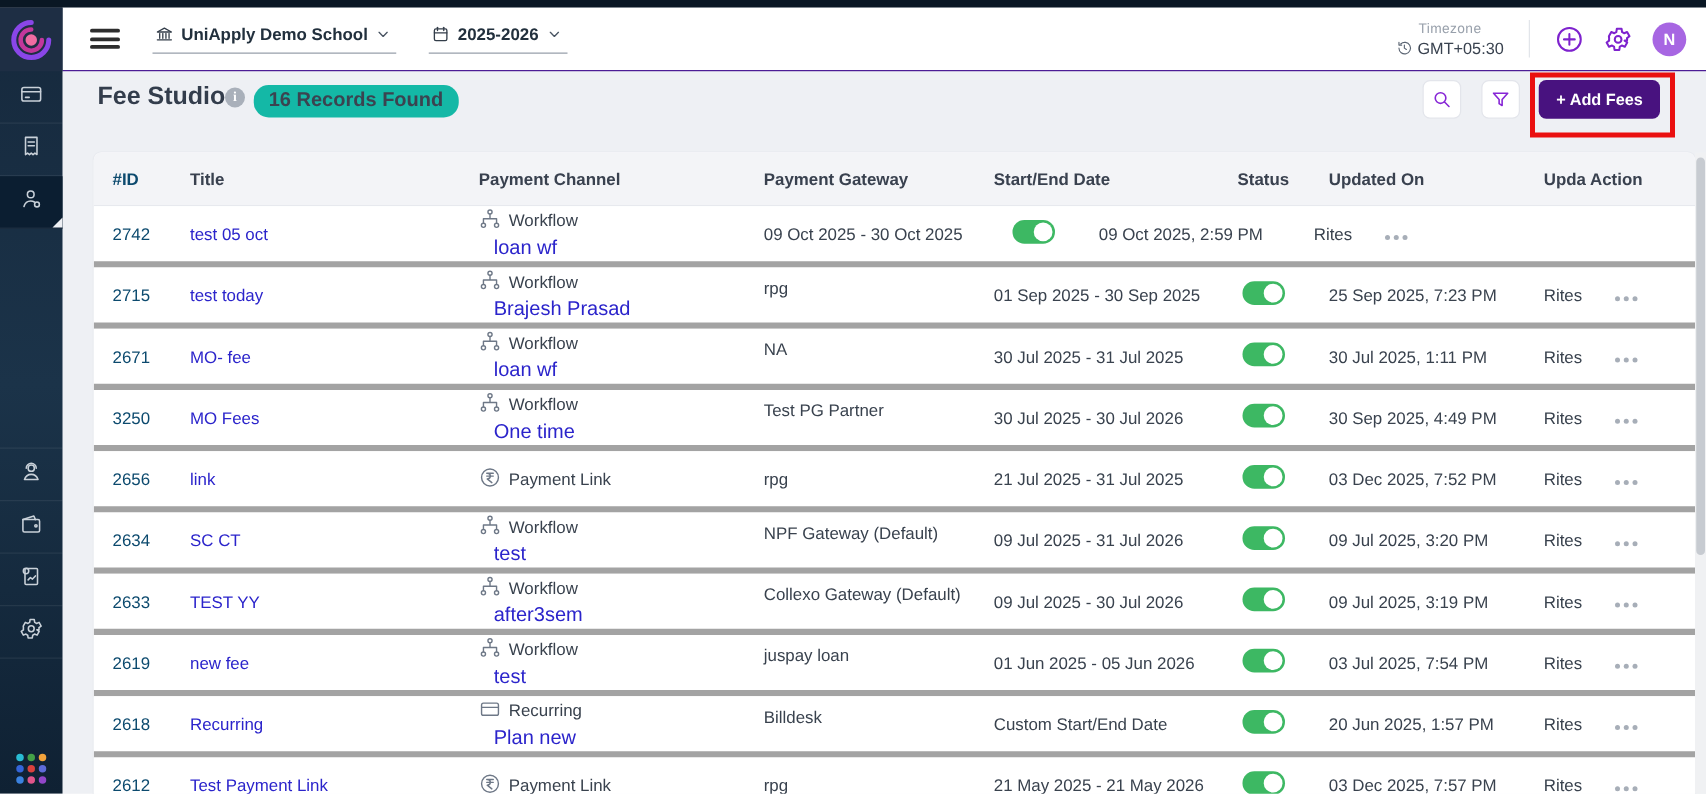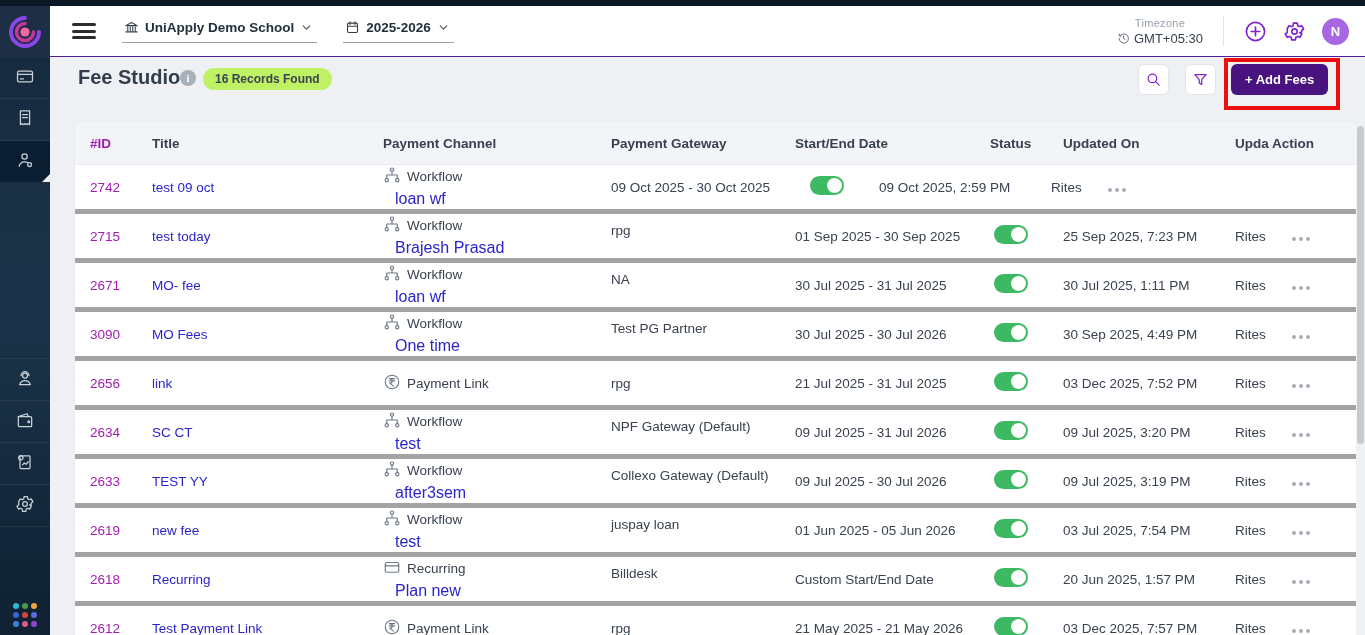--- a/index.html
+++ b/index.html
@@ -43,39 +43,39 @@
   .icon-btn { background:none; border:none; cursor:pointer; display:flex; align-items:center; margin-right:16px; }
   .icon-btn svg { width:23px; height:23px; stroke:#7e22ce; fill:none; stroke-width:1.7; stroke-linecap:round; stroke-linejoin:round; }
   .avatar { width:27px; height:27px; border-radius:50%; background:#a766e2; color:#fff; font-size:13px; font-weight:700;
     display:flex; align-items:center; justify-content:center; cursor:pointer; }
 
   
   .page-title { position:absolute; left:78px; top:66px; font-size:20px; font-weight:700; color:#333d4c; }
   .info-dot { position:absolute; left:180px; top:70px; width:16px; height:16px; border-radius:50%;
     background:#a9b0ba; color:#fff; font-size:11px; font-weight:700; font-family:"Liberation Serif",serif;
     display:flex; align-items:center; justify-content:center; }
-  .records-badge { position:absolute; left:203px; top:68px; background:#bef264; color:#3b4350;
-    font-size:12px; font-weight:700; border-radius:12px; padding:4px 12px; }
+  .records-badge { position:absolute; left:203px; top:68px; background:#14b8a6; color:#3b4350;
+    font-size:16px; font-weight:700; border-radius:12px; padding:4px 12px; }
   .sq-btn { position:absolute; top:64px; width:31px; height:31px; background:#fff; border:1px solid #e3e5eb;
     border-radius:6px; display:flex; align-items:center; justify-content:center; cursor:pointer; }
   .sq-btn svg { width:17px; height:17px; stroke:#8726d6; fill:none; stroke-width:1.8; stroke-linecap:round; stroke-linejoin:round; }
   .search-btn { left:1138px; } .filter-btn { left:1185px; }
   .red-box { position:absolute; left:1224px; top:58px; width:116px; height:52px; border:4px solid #ea1010; z-index:3; }
   .add-btn { position:absolute; left:1231px; top:64px; height:31px; padding:0 14px; background:#48127f; color:#fff;
     border:none; border-radius:6px; font-size:13px; font-weight:700; cursor:pointer; font-family:"Liberation Sans",sans-serif; }
 
   
   .card { position:absolute; left:75px; top:122px; width:1281px; height:540px; background:#fff;
     border-radius:6px 6px 0 0; box-shadow:0 0 0 1px #e9ebf0; overflow:hidden; }
   .thead { height:43px; background:#f3f4f7; display:flex; align-items:center; padding-left:15px;
     font-size:13.5px; font-weight:700; color:#39414f; border-bottom:1px solid #e7e9ee; }
   .trow { height:49px; display:flex; align-items:center; padding-left:15px;
     font-size:13.5px; color:#39424e; border-bottom:5px solid #a3a3a3; background:#fff; }
   .cell { flex:0 0 auto; }
-  .c-id { width:62px; color:#a21caf; }
+  .c-id { width:62px; color:#0c4a6e; }
   .c-title { width:231px; }
   .c-channel { width:228px; }
   .c-gateway { width:184px; }
   .c-dates { width:195px; }
   .c-status { width:73px; }
   .c-updated { width:172px; }
   .c-updby { width:37px; overflow:hidden; white-space:nowrap; }
   .c-action { width:84px; }
   .link { color:#2b24cb; text-decoration:none; cursor:pointer; }
   .ch-main { display:flex; align-items:center; gap:6px; }
@@ -262,21 +262,21 @@
     <div class="cell c-gateway">Payment Gateway</div>
     <div class="cell c-dates">Start/End Date</div>
     <div class="cell c-status">Status</div>
     <div class="cell c-updated">Updated On</div>
     <div class="cell c-updby">Upda</div>
     <div class="cell c-action">Action</div>
   </div>
   <div id="tbody">
   <div class="trow has-sub">
     <div class="cell c-id">2742</div>
-    <div class="cell c-title"><a class="link">test 09 oct</a></div>
+    <div class="cell c-title"><a class="link">test 05 oct</a></div>
     <div class="cell c-channel">
       <div class="ch-main">
         <span class=""><svg viewBox="0 0 24 24">
                 <circle cx="12" cy="4.8" r="2.2"></circle>
                 <circle cx="5" cy="19" r="2.2"></circle>
                 <circle cx="19" cy="19" r="2.2"></circle>
                 <path d="M12 7v5M12 12H5v4.6M12 12h7v4.6"></path>
               </svg></span>
         <span>Workflow</span>
       </div>
@@ -341,21 +341,21 @@
     <div class="cell c-updated">30 Jul 2025, 1:11 PM</div>
     <div class="cell c-updby">Rites</div>
     <div class="cell c-action"><span class="dots">
             <i></i>
             <i></i>
             <i></i>
           </span></div>
   </div>
 
   <div class="trow has-sub">
-    <div class="cell c-id">3090</div>
+    <div class="cell c-id">3250</div>
     <div class="cell c-title"><a class="link">MO Fees</a></div>
     <div class="cell c-channel">
       <div class="ch-main">
         <span class=""><svg viewBox="0 0 24 24">
                 <circle cx="12" cy="4.8" r="2.2"></circle>
                 <circle cx="5" cy="19" r="2.2"></circle>
                 <circle cx="19" cy="19" r="2.2"></circle>
                 <path d="M12 7v5M12 12H5v4.6M12 12h7v4.6"></path>
               </svg></span>
         <span>Workflow</span>

